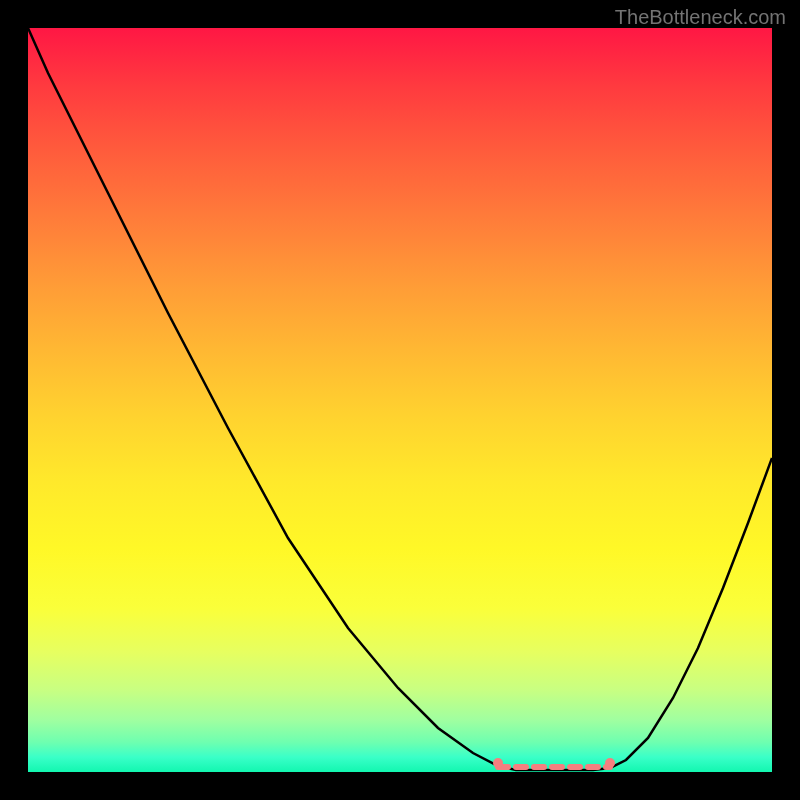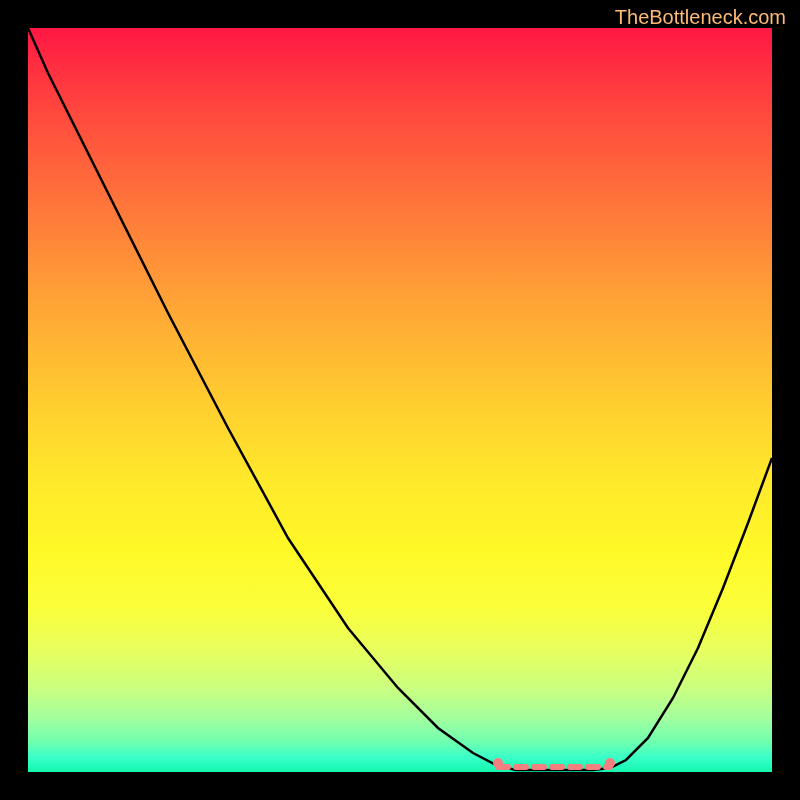--- a/index.html
+++ b/index.html
@@ -1,17 +1,17 @@
 <!DOCTYPE html>
 <html><head>
 <meta charset="utf-8">
 <style>
   * { margin: 0; padding: 0; box-sizing: border-box; }
   body { width: 800px; height: 800px; background: #000; position: relative; font-family: Arial, sans-serif; }
-  .watermark { position: absolute; top: 6px; right: 14px; color: #fdba74; font-size: 20px; font-weight: 500; z-index: 10; }
+  .watermark { position: absolute; top: 6px; right: 14px; color: #737373; font-size: 20px; font-weight: 500; z-index: 10; }
   .frame { position: absolute; top: 0; left: 0; width: 800px; height: 800px; background: #000; }
   .plot-area { position: absolute; top: 28px; left: 28px; width: 744px; height: 744px; overflow: hidden; }
   .gradient-bg { position: absolute; inset: 0; background: linear-gradient(to bottom,
       #ff1744 0%,
       #ff3b3f 8%,
       #ff5a3c 16%,
       #ff7a3a 25%,
       #ff9a37 34%,
       #ffb733 43%,
       #ffd22f 52%,

